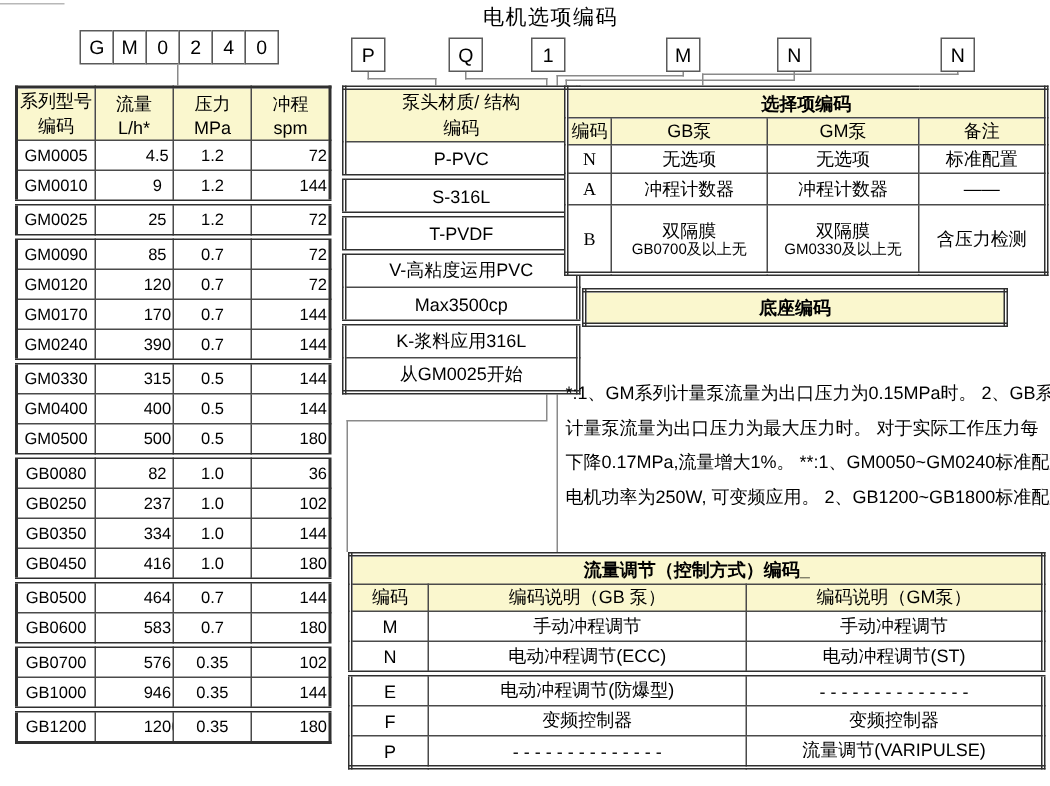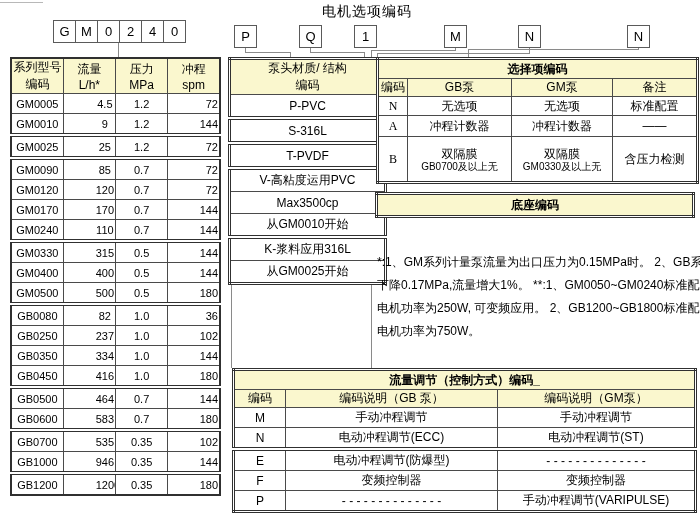--- a/index.html
+++ b/index.html
@@ -52,21 +52,21 @@
   #options-table tr.h20 td{height:20px;}
   #options-table tr.h44 td{height:44px;}
   #options-table col.c1{width:30px;}
   #options-table col.c2{width:104px;}
   #options-table col.c3{width:101px;}
   #options-table col.c4{width:85px;}
   .serif-code{font-family:"Liberation Serif","DejaVu Serif",serif;font-size:12px;}
   .sub-note{font-size:10px;line-height:11px;}
   .cell-main{font-size:12px;line-height:14px;}
   
-  #base-table{left:375px;top:192px;width:320px;border:3px double #303030;}
+  #base-table{left:388px;top:192px;width:284px;border:3px double #303030;}
   #base-table .title-cell{height:20px;}
   #base-table td{height:28px;font-size:12px;white-space:nowrap;}
   
   #notes{position:absolute;left:377px;top:251px;width:322px;}
   .note-line{font-size:12px;line-height:23px;white-space:nowrap;}
   
   #flow-table{left:232px;top:368px;width:464px;border:3px double #303030;}
   #flow-table th{height:17px;}
   #flow-table .title-cell{height:18px;}
   #flow-table td{height:19px;font-size:12px;white-space:nowrap;}
@@ -178,21 +178,21 @@
         <td>72</td>
       </tr>
       <tr>
         <td>GM0170</td>
         <td>170</td>
         <td>0.7</td>
         <td>144</td>
       </tr>
       <tr>
         <td>GM0240</td>
-        <td>110</td>
+        <td>390</td>
         <td>0.7</td>
         <td>144</td>
       </tr>
     </tbody>
     <tbody>
       <tr>
         <td>GM0330</td>
         <td>315</td>
         <td>0.5</td>
         <td>144</td>
@@ -246,21 +246,21 @@
       <tr>
         <td>GB0600</td>
         <td>583</td>
         <td>0.7</td>
         <td>180</td>
       </tr>
     </tbody>
     <tbody>
       <tr>
         <td>GB0700</td>
-        <td>535</td>
+        <td>576</td>
         <td>0.35</td>
         <td>102</td>
       </tr>
       <tr>
         <td>GB1000</td>
         <td>946</td>
         <td>0.35</td>
         <td>144</td>
       </tr>
     </tbody>
@@ -297,23 +297,20 @@
       <tr>
         <td>T-PVDF</td>
       </tr>
     </tbody>
     <tbody>
       <tr>
         <td>V-高粘度运用PVC</td>
       </tr>
       <tr>
         <td>Max3500cp</td>
-      </tr>
-      <tr>
-        <td>从GM0010开始</td>
       </tr>
     </tbody>
     <tbody>
       <tr>
         <td>K-浆料应用316L</td>
       </tr>
       <tr>
         <td>从GM0025开始</td>
       </tr>
     </tbody>
@@ -374,23 +371,23 @@
 <table class="grid" id="base-table">
   <tbody>
     <tr>
         <td class="title-cell">底座编码</td>
       </tr>
   </tbody>
 </table>
 
 <div id="notes">
     <div class="note-line">*:1、GM系列计量泵流量为出口压力为0.15MPa时。 2、GB系列</div>
+    <div class="note-line">计量泵流量为出口压力为最大压力时。 对于实际工作压力每</div>
     <div class="note-line">下降0.17MPa,流量增大1%。 **:1、GM0050~GM0240标准配置</div>
     <div class="note-line">电机功率为250W, 可变频应用。 2、GB1200~GB1800标准配置</div>
-    <div class="note-line">电机功率为750W。</div>
   </div>
 
 <table class="grid" id="flow-table">
     <colgroup>
       <col class="c1">
       <col class="c2">
       <col class="c3">
     </colgroup>
     <thead>
       <tr>
@@ -421,16 +418,16 @@
         <td>- - - - - - - - - - - - - -</td>
       </tr>
       <tr>
         <td>F</td>
         <td>变频控制器</td>
         <td>变频控制器</td>
       </tr>
       <tr>
         <td>P</td>
         <td>- - - - - - - - - - - - - -</td>
-        <td>手动冲程调节(VARIPULSE)</td>
+        <td>流量调节(VARIPULSE)</td>
       </tr>
     </tbody>
   </table>
 
 </body></html>

